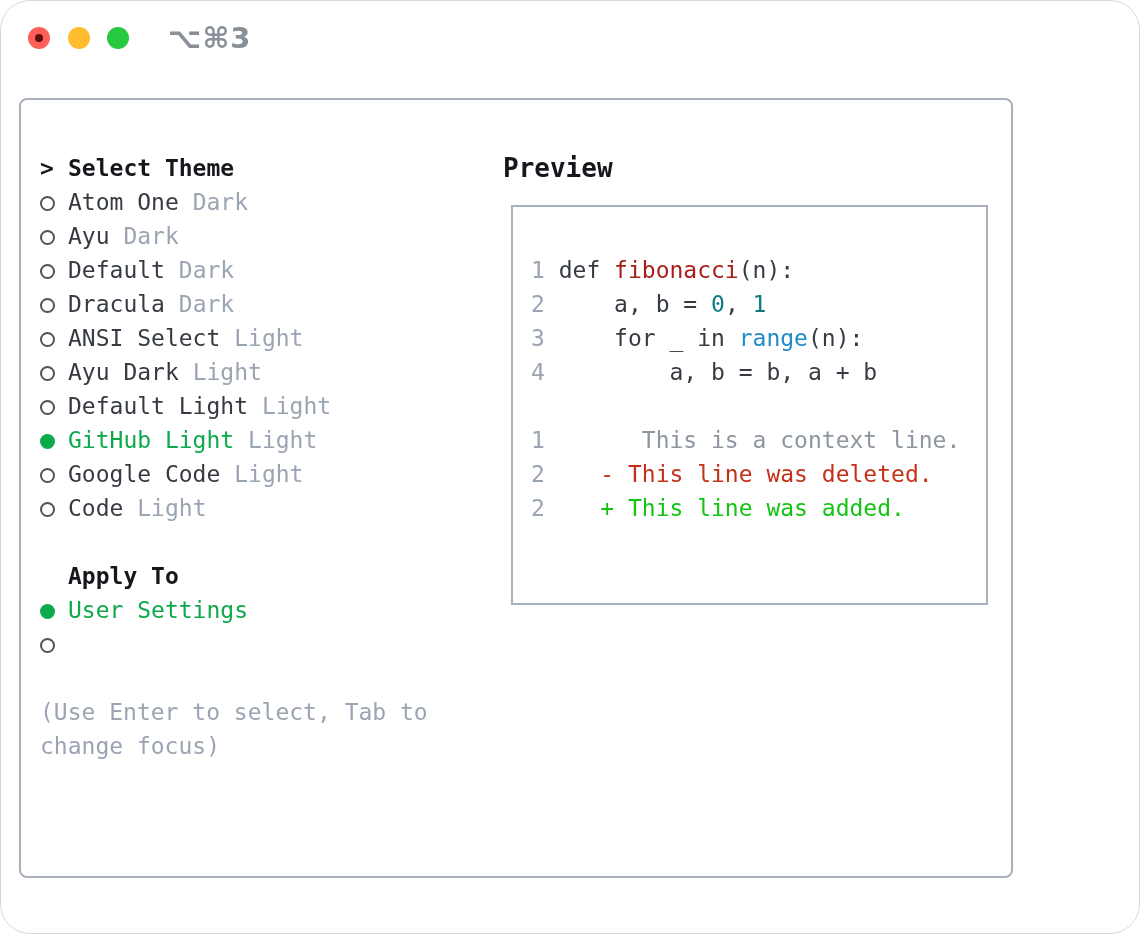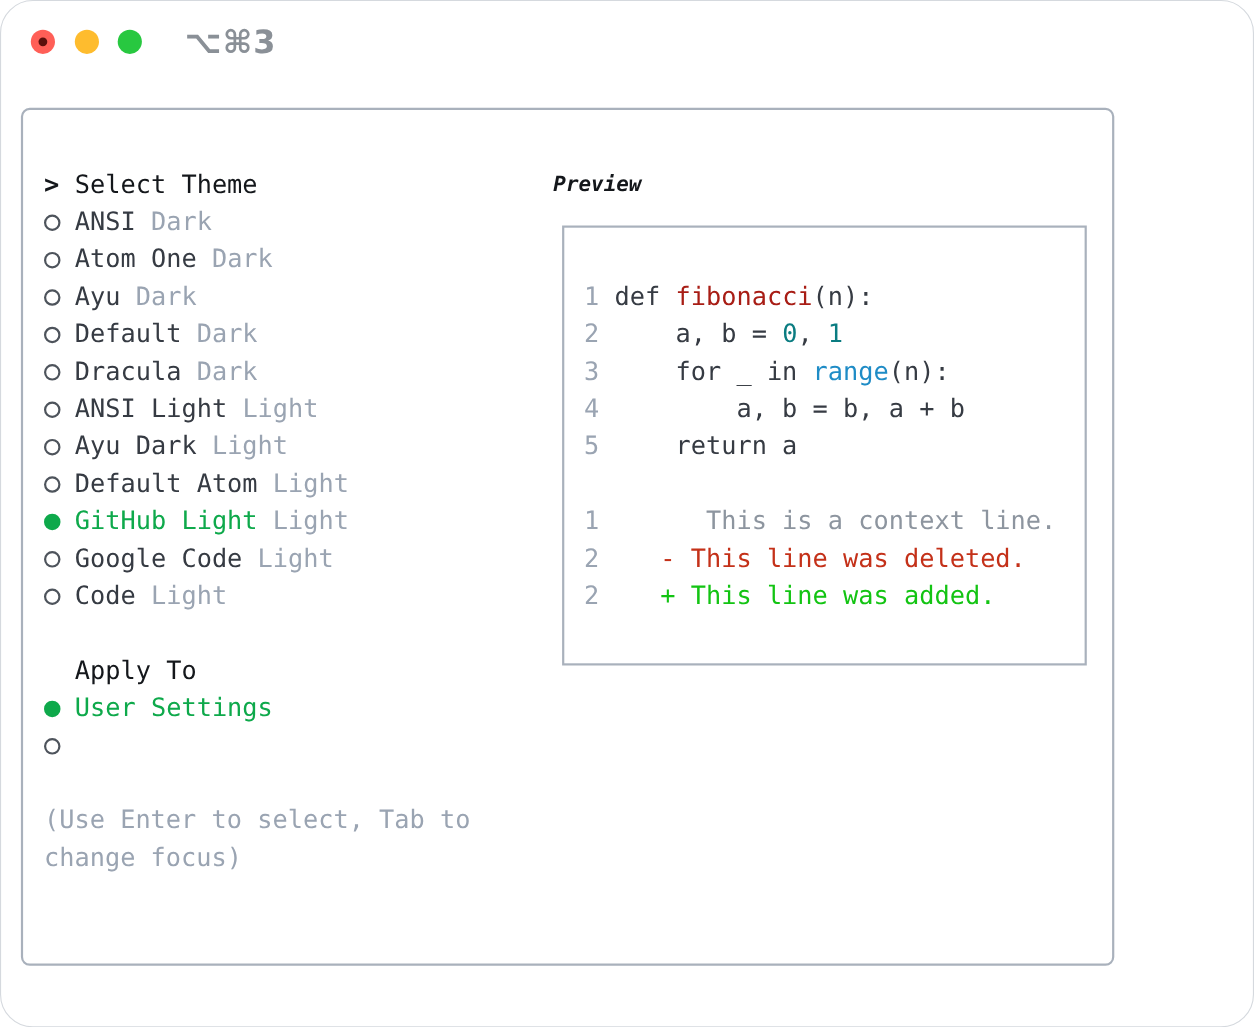--- a/index.html
+++ b/index.html
@@ -38,29 +38,29 @@
   
   .leftcol { position:absolute; left:19px; top:51px; }
   .row { height:34px; line-height:34px; font-size:23px; white-space:pre;
          color:var(--text_dark); }
   .mark { display:inline-block; width:28px; }
   .mark-text { font-weight:bold; color:var(--heading_dark); }
   .dot { display:inline-block; width:15px; height:15px; border-radius:50%;
          vertical-align:-1px; }
   .dot.hollow { border:2px solid var(--bullet_gray); }
   .dot.filled { background:var(--accent_green); }
-  .lbl-heading { font-weight:normal; color:var(--heading_dark); }
+  .lbl-heading { font-weight:bold; color:var(--heading_dark); }
   .lbl-selected { color:var(--accent_green);margin-top:34px; }
   .tag { color:var(--muted_gray); }
   .hint { color:var(--muted_gray); }
 
   
   .pv-head {
     position:absolute; left:482px; top:51px; height:34px; line-height:34px;
-    font-size:19px; font-weight:bold; color:var(--heading_dark);font-style:italic;
+    font-size:26px; font-weight:bold; color:var(--heading_dark);
   }
   .pv-box {
     position:absolute; left:490px; top:105px; width:477px; height:400px;
     border:2px solid var(--panel_border); background:#ffffff;
     padding:46px 0 0 18px; overflow:hidden;
   }
   .cl { height:34px; line-height:34px; font-size:23px; white-space:pre; }
   .ln       { color:var(--muted_gray); }
   .tk-fg     { color:var(--text_dark); }
   .tk-func   { color:var(--function_red); }
@@ -80,46 +80,44 @@
       <div class="tl-dot"></div>
     </div>
     <div class="tl yellow"></div>
     <div class="tl green"></div>
     <div class="wtitle">⌥⌘3</div>
   </div>
 
   <div class="panel">
     <div class="leftcol">
         <div class="row"><span class="mark mark-text">&gt;</span><span class="lbl-heading">Select Theme</span></div>
-        <div class="row"><span class="mark"><span class="dot hollow"></span></span><span>ANSI</span> <span class="tag">Dark</span></div>
         <div class="row"><span class="mark"><span class="dot hollow"></span></span><span>Atom One</span> <span class="tag">Dark</span></div>
         <div class="row"><span class="mark"><span class="dot hollow"></span></span><span>Ayu</span> <span class="tag">Dark</span></div>
         <div class="row"><span class="mark"><span class="dot hollow"></span></span><span>Default</span> <span class="tag">Dark</span></div>
         <div class="row"><span class="mark"><span class="dot hollow"></span></span><span>Dracula</span> <span class="tag">Dark</span></div>
-        <div class="row"><span class="mark"><span class="dot hollow"></span></span><span>ANSI Light</span> <span class="tag">Light</span></div>
+        <div class="row"><span class="mark"><span class="dot hollow"></span></span><span>ANSI Select</span> <span class="tag">Light</span></div>
         <div class="row"><span class="mark"><span class="dot hollow"></span></span><span>Ayu Dark</span> <span class="tag">Light</span></div>
-        <div class="row"><span class="mark"><span class="dot hollow"></span></span><span>Default Atom</span> <span class="tag">Light</span></div>
+        <div class="row"><span class="mark"><span class="dot hollow"></span></span><span>Default Light</span> <span class="tag">Light</span></div>
         <div class="row"><span class="mark"><span class="dot filled"></span></span><span class="lbl-selected">GitHub Light</span> <span class="tag">Light</span></div>
         <div class="row"><span class="mark"><span class="dot hollow"></span></span><span>Google Code</span> <span class="tag">Light</span></div>
         <div class="row"><span class="mark"><span class="dot hollow"></span></span><span>Code</span> <span class="tag">Light</span></div>
         <div class="row"></div>
         <div class="row"><span class="mark"></span><span class="lbl-heading">Apply To</span></div>
         <div class="row"><span class="mark"><span class="dot filled"></span></span><span class="lbl-selected">User Settings</span></div>
         <div class="row"><span class="mark"><span class="dot hollow"></span></span></div>
         <div class="row"></div>
         <div class="row hint">(Use Enter to select, Tab to</div>
         <div class="row hint">change focus)</div>
       </div>
     <div class="pv-head">Preview</div>
     <div class="pv-box">
         <div class="cl"><span class="ln">1 </span><span class="tk-fg">def </span><span class="tk-func">fibonacci</span><span class="tk-fg">(n):</span></div>
         <div class="cl"><span class="ln">2 </span><span class="tk-fg">    a, b = </span><span class="tk-num">0</span><span class="tk-fg">, </span><span class="tk-num">1</span></div>
         <div class="cl"><span class="ln">3 </span><span class="tk-fg">    for _ in </span><span class="tk-builtin">range</span><span class="tk-fg">(n):</span></div>
         <div class="cl"><span class="ln">4 </span><span class="tk-fg">        a, b = b, a + b</span></div>
-        <div class="cl"><span class="ln">5 </span><span class="tk-fg">    return a</span></div>
         <div class="cl"></div>
         <div class="cl"><span class="ln">1 </span><span class="tk-ctx">      This is a context line.</span></div>
         <div class="cl"><span class="ln">2 </span><span class="tk-del">   - This line was deleted.</span></div>
         <div class="cl"><span class="ln">2 </span><span class="tk-add">   + This line was added.</span></div>
       </div>
   </div>
 
 </div>
 
 </body></html>

